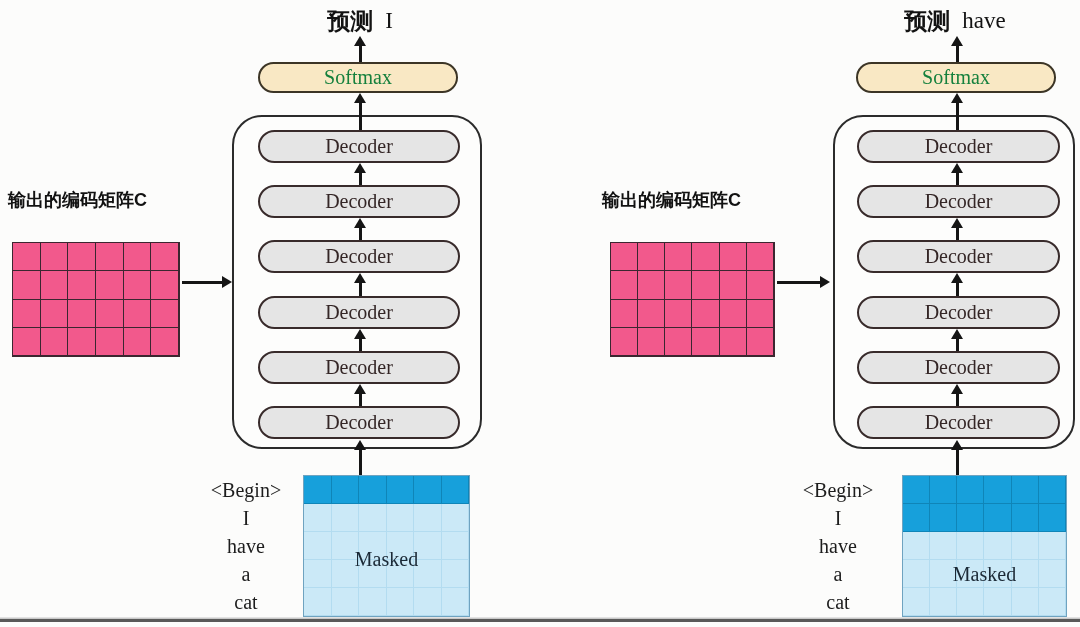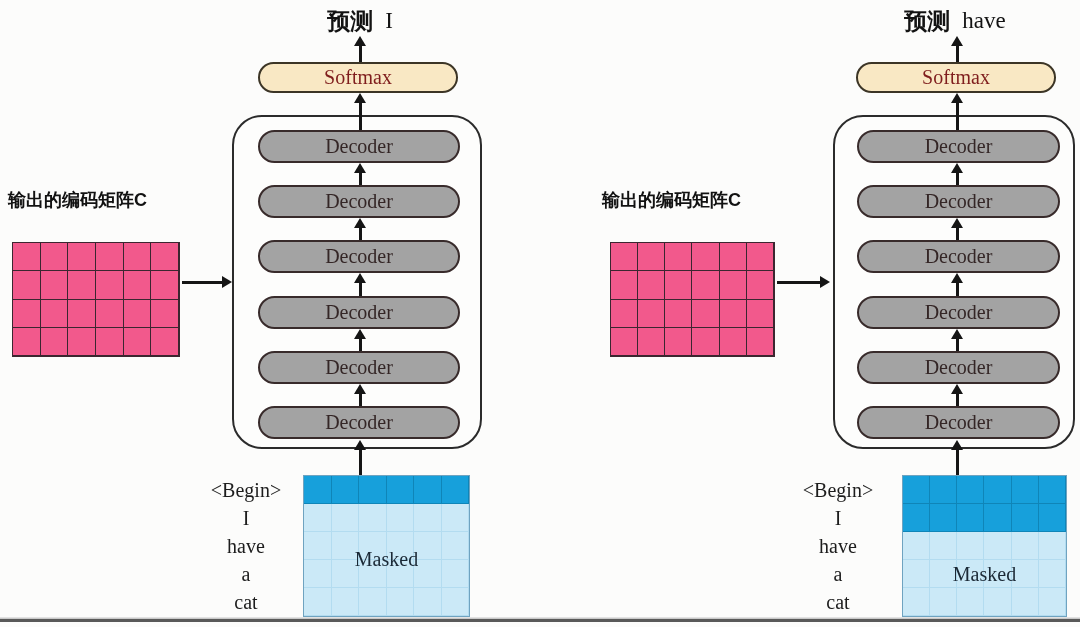--- a/index.html
+++ b/index.html
@@ -18,23 +18,23 @@
   .tok{font-family:"Liberation Serif", serif;}
   .enc-label{
     position:absolute;top:186px;height:28px;display:flex;align-items:center;
     font-size:18px;color:#121212;white-space:nowrap;
   }
   
   .pill{
     position:absolute;box-sizing:border-box;z-index:2;
     display:flex;align-items:center;justify-content:center;
     border:2px solid #382b2b;border-radius:17px;
-    font-size:20px;color:#342626;background:#a3a3a3;
-  }
-  .pill.softmax{background:#f9e8c4;border-color:#3c3526;color:#7f1d1d;border-radius:16px;}
+    font-size:20px;color:#342626;background:#e5e5e5;
+  }
+  .pill.softmax{background:#f9e8c4;border-color:#3c3526;color:#15803d;border-radius:16px;}
   .stack{
     position:absolute;box-sizing:border-box;z-index:1;
     border:2.5px solid #2b2b2b;border-radius:30px;background:#fdfdfc;
   }
   
   .arrow-up{position:absolute;width:13px;z-index:3;}
   .arrow-up::before{
     content:"";position:absolute;top:0;left:0;
     border-left:6.5px solid transparent;border-right:6.5px solid transparent;
     border-bottom:10px solid #151515;

